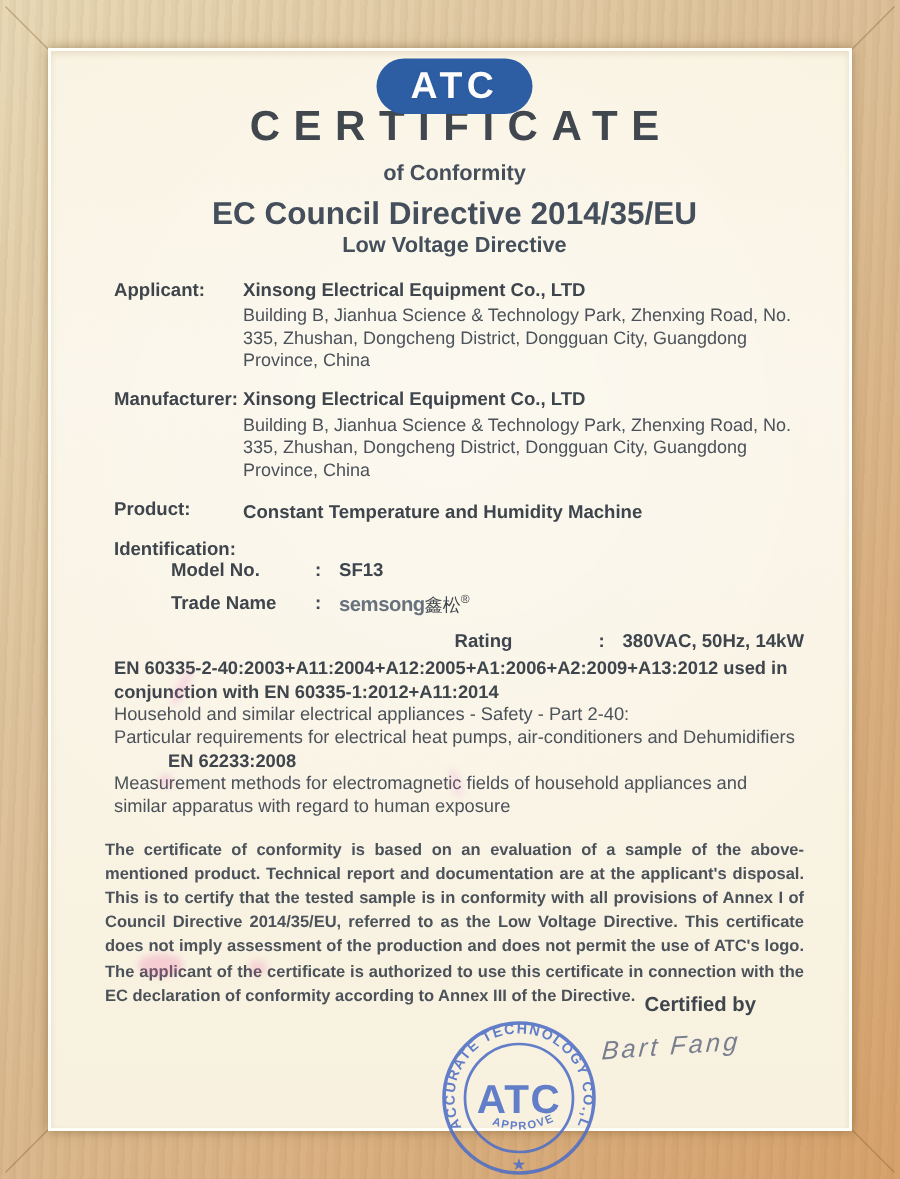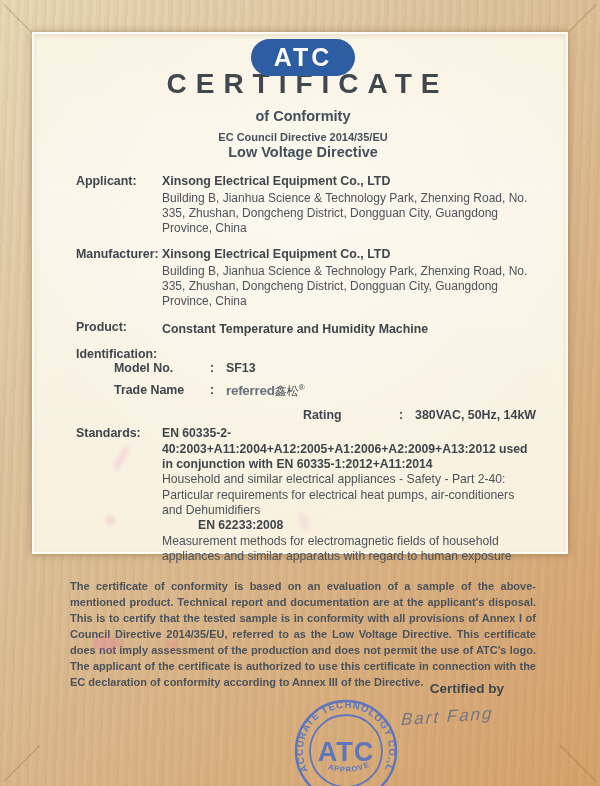--- a/index.html
+++ b/index.html
@@ -14,42 +14,42 @@
       linear-gradient(135deg,#e8d8b6 0%, #ddc49e 35%, #d9b183 70%, #d6a26c 100%);
   }
   .miter { position:absolute; width:52px; height:1px; background:rgba(120,85,40,.35); }
   .miter.tl { left:4px;  top:4px;    transform:rotate(45deg);  transform-origin:left top; }
   .miter.tr { right:4px; top:4px;    transform:rotate(-45deg); transform-origin:right top; }
   .miter.bl { left:4px;  bottom:4px; transform:rotate(-45deg); transform-origin:left bottom; }
   .miter.br { right:4px; bottom:4px; transform:rotate(45deg);  transform-origin:right bottom; }
 
   
   .paper {
-    position:absolute; left:32px; top:32px; width:536px; height:522px;
+    position:absolute; left:32px; top:32px; width:536px; height:722px;
     background:
       radial-gradient(circle at 50% 35%, rgba(255,255,255,.35), rgba(255,255,255,0) 70%),
       linear-gradient(180deg,#f9f3e2 0%, #faf5e8 30%, #f8f1df 100%);
     border:2px solid rgba(255,255,250,.92);
     box-shadow:0 0 7px rgba(110,80,35,.5), inset 0 2px 4px rgba(160,130,80,.18);
     padding:0 30px 0 36px;
     color:#4a5057;
   }
   .smudge { position:absolute; border-radius:50%; filter:blur(2px); pointer-events:none; }
 
   
   .header { position:relative; text-align:center; padding-top:34px; }
   .atc-pill {
     position:absolute; top:5px; left:50%; transform:translateX(-50%);
     width:104px; height:37px; border-radius:19px; background:#2d5da3; z-index:2;
     color:#fdfdfd; font-weight:bold; font-size:25px; line-height:36px; letter-spacing:3px;
     text-shadow:0 0 1px #24508f;
   }
   .cert-title { font-size:28px; font-weight:bold; letter-spacing:9px; padding-left:9px; color:#41474e; }
   .cert-sub   { margin-top:8px; font-size:14.5px; font-weight:bold; color:#454f5c; }
-  .dir1       { margin-top:7px; font-size:11px; font-weight:bold; color:#454f5c;text-align:center; }
+  .dir1       { margin-top:7px; font-size:21px; font-weight:bold; color:#454f5c;text-align:center; }
   .dir2       { margin-top:1px; font-size:14.5px; font-weight:bold; color:#454f5c; }
   .reg        { margin-top:19px; font-size:15px; font-weight:bold; letter-spacing:.4px; color:#3f454c; }
 
   
   .fields { margin-top:14px; margin-left:6px; font-size:12.4px; }
   .frow { display:flex; margin-bottom:11px; }
   .flabel { width:86px; flex:none; font-weight:bold; color:#3f454c; }
   .fvalue { flex:1; }
   .fname { font-weight:bold; color:#3f454c; }
   .faddr { margin-top:3px; font-size:12px; line-height:1.25; color:#4c525a; }
@@ -136,33 +136,32 @@
         <div class="fvalue">
           <div class="subrow">
             <span class="sublabel">Model No.</span>
             <span class="subcolon">:</span>
             <span class="subvalue">SF13</span>
           </div>
           <div class="subrow">
             <span class="sublabel">Trade Name</span>
             <span class="subcolon">:</span>
             <span>
-              <span class="brand">referred</span><span class="brand-cjk">鑫松</span><span class="brand-reg">®</span>
+              <span class="brand">semsong</span><span class="brand-cjk">鑫松</span><span class="brand-reg">®</span>
             </span>
           </div>
           <div class="subrow" style="margin-bottom:0;justify-content:flex-end;">
             <span class="sublabel">Rating</span>
             <span class="subcolon">:</span>
             <span class="subvalue">380VAC, 50Hz, 14kW</span>
           </div>
         </div>
       </div>
 
       <div class="frow" style="margin-bottom:0;">
-        <div class="flabel">Standards:</div>
         <div class="fvalue std">
           <span class="b" style="display:block;">EN 60335-2-40:2003+A11:2004+A12:2005+A1:2006+A2:2009+A13:2012 used in conjunction with EN 60335-1:2012+A11:2014</span>
           <span style="display:block;">Household and similar electrical appliances - Safety - Part 2-40:</span>
           <span style="display:block;">Particular requirements for electrical heat pumps, air-conditioners and Dehumidifiers</span>
           <span class="b" style="display:block;padding-left:36px;">EN 62233:2008</span>
           <span style="display:block;">Measurement methods for electromagnetic fields of household appliances and similar apparatus with regard to human exposure</span>
         </div>
       </div>
     </div>
 

